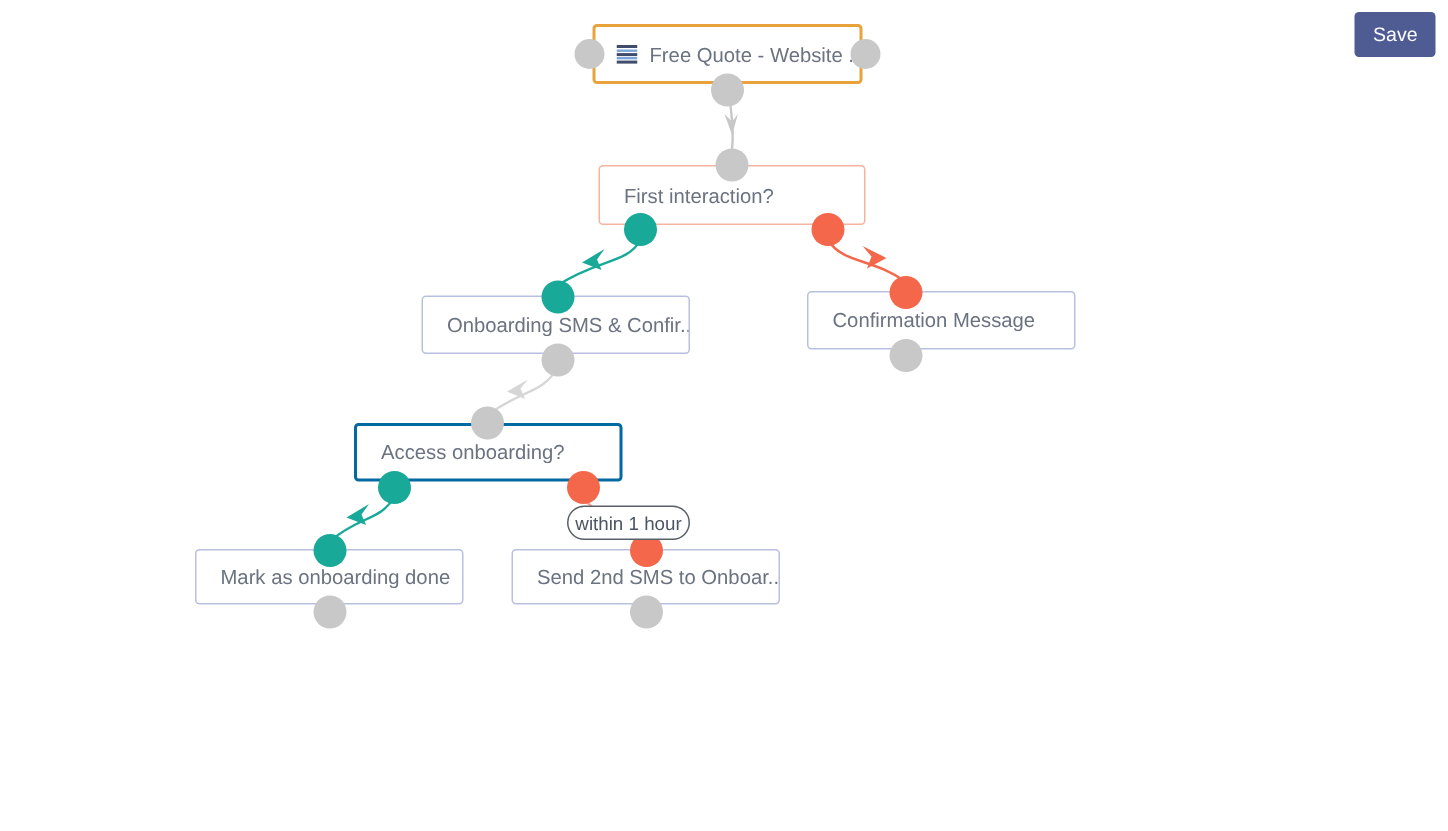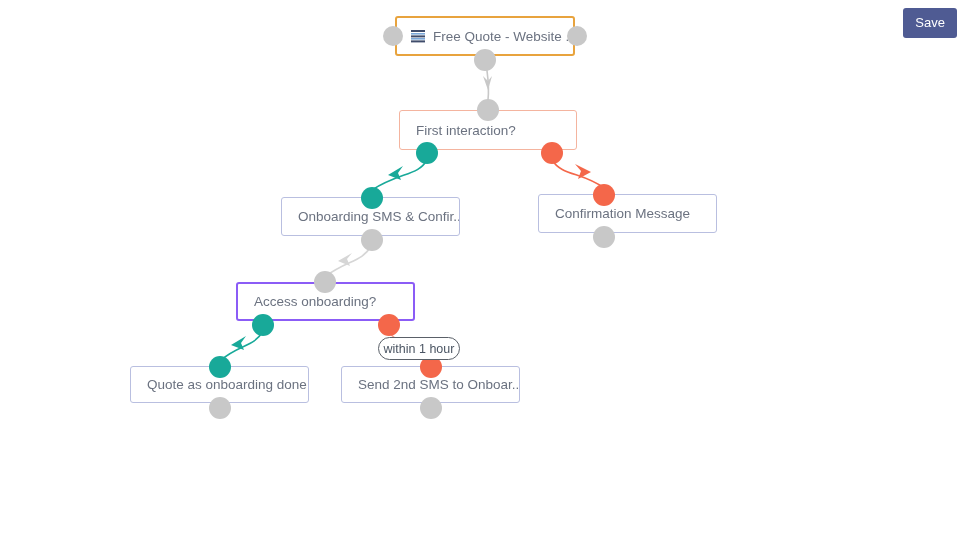--- a/index.html
+++ b/index.html
@@ -69,21 +69,21 @@
   .node .node-label {
     color: #6b7280;
     font-size: 13.5px;
     font-family: "Liberation Sans", sans-serif;
     white-space: nowrap;
     overflow: hidden;
     padding-left: 16px;
   }
   .node.tint-amber  { border: 2px solid #e8a33d; }
   .node.tint-salmon { border: 1px solid #f4b49f; }
-  .node.tint-teal   { border: 2px solid #8b5cf6; }
+  .node.tint-teal   { border: 2px solid #0369a1; }
   .node.tint-violet { border: 1px solid #b9bfe0; }
 
   
   .node-icon {
     margin-left: 14px;
     width: 14px;
     height: 13px;
     flex: 0 0 auto;
     display: block;
   }
@@ -187,21 +187,21 @@
   <div class="node tint-teal" style="left:236px; top:282px; width:179px; height:39px;">
     <span class="node-label">Access onboarding?</span>
   </div>
   <div class="handle vert h-gray" style="left:314px; top:271px;"></div>
   <div class="handle vert h-teal" style="left:252px; top:314px;"></div>
   <div class="handle vert h-salmon" style="left:378px; top:314px;"></div>
 
   <div class="delay-pill" style="left:378px; top:337px; width:82px; height:23px;">within 1 hour</div>
 
   <div class="node tint-violet" style="left:130px; top:366px; width:179px; height:37px;">
-    <span class="node-label">Quote as onboarding done</span>
+    <span class="node-label">Mark as onboarding done</span>
   </div>
   <div class="handle vert h-teal" style="left:209px; top:356px;"></div>
   <div class="handle vert h-gray" style="left:209px; top:397px;"></div>
 
   <div class="node tint-violet" style="left:341px; top:366px; width:179px; height:37px;">
     <span class="node-label">Send 2nd SMS to Onboar...</span>
   </div>
   <div class="handle vert h-salmon" style="left:420px; top:356px;"></div>
   <div class="handle vert h-gray" style="left:420px; top:397px;"></div>
 

